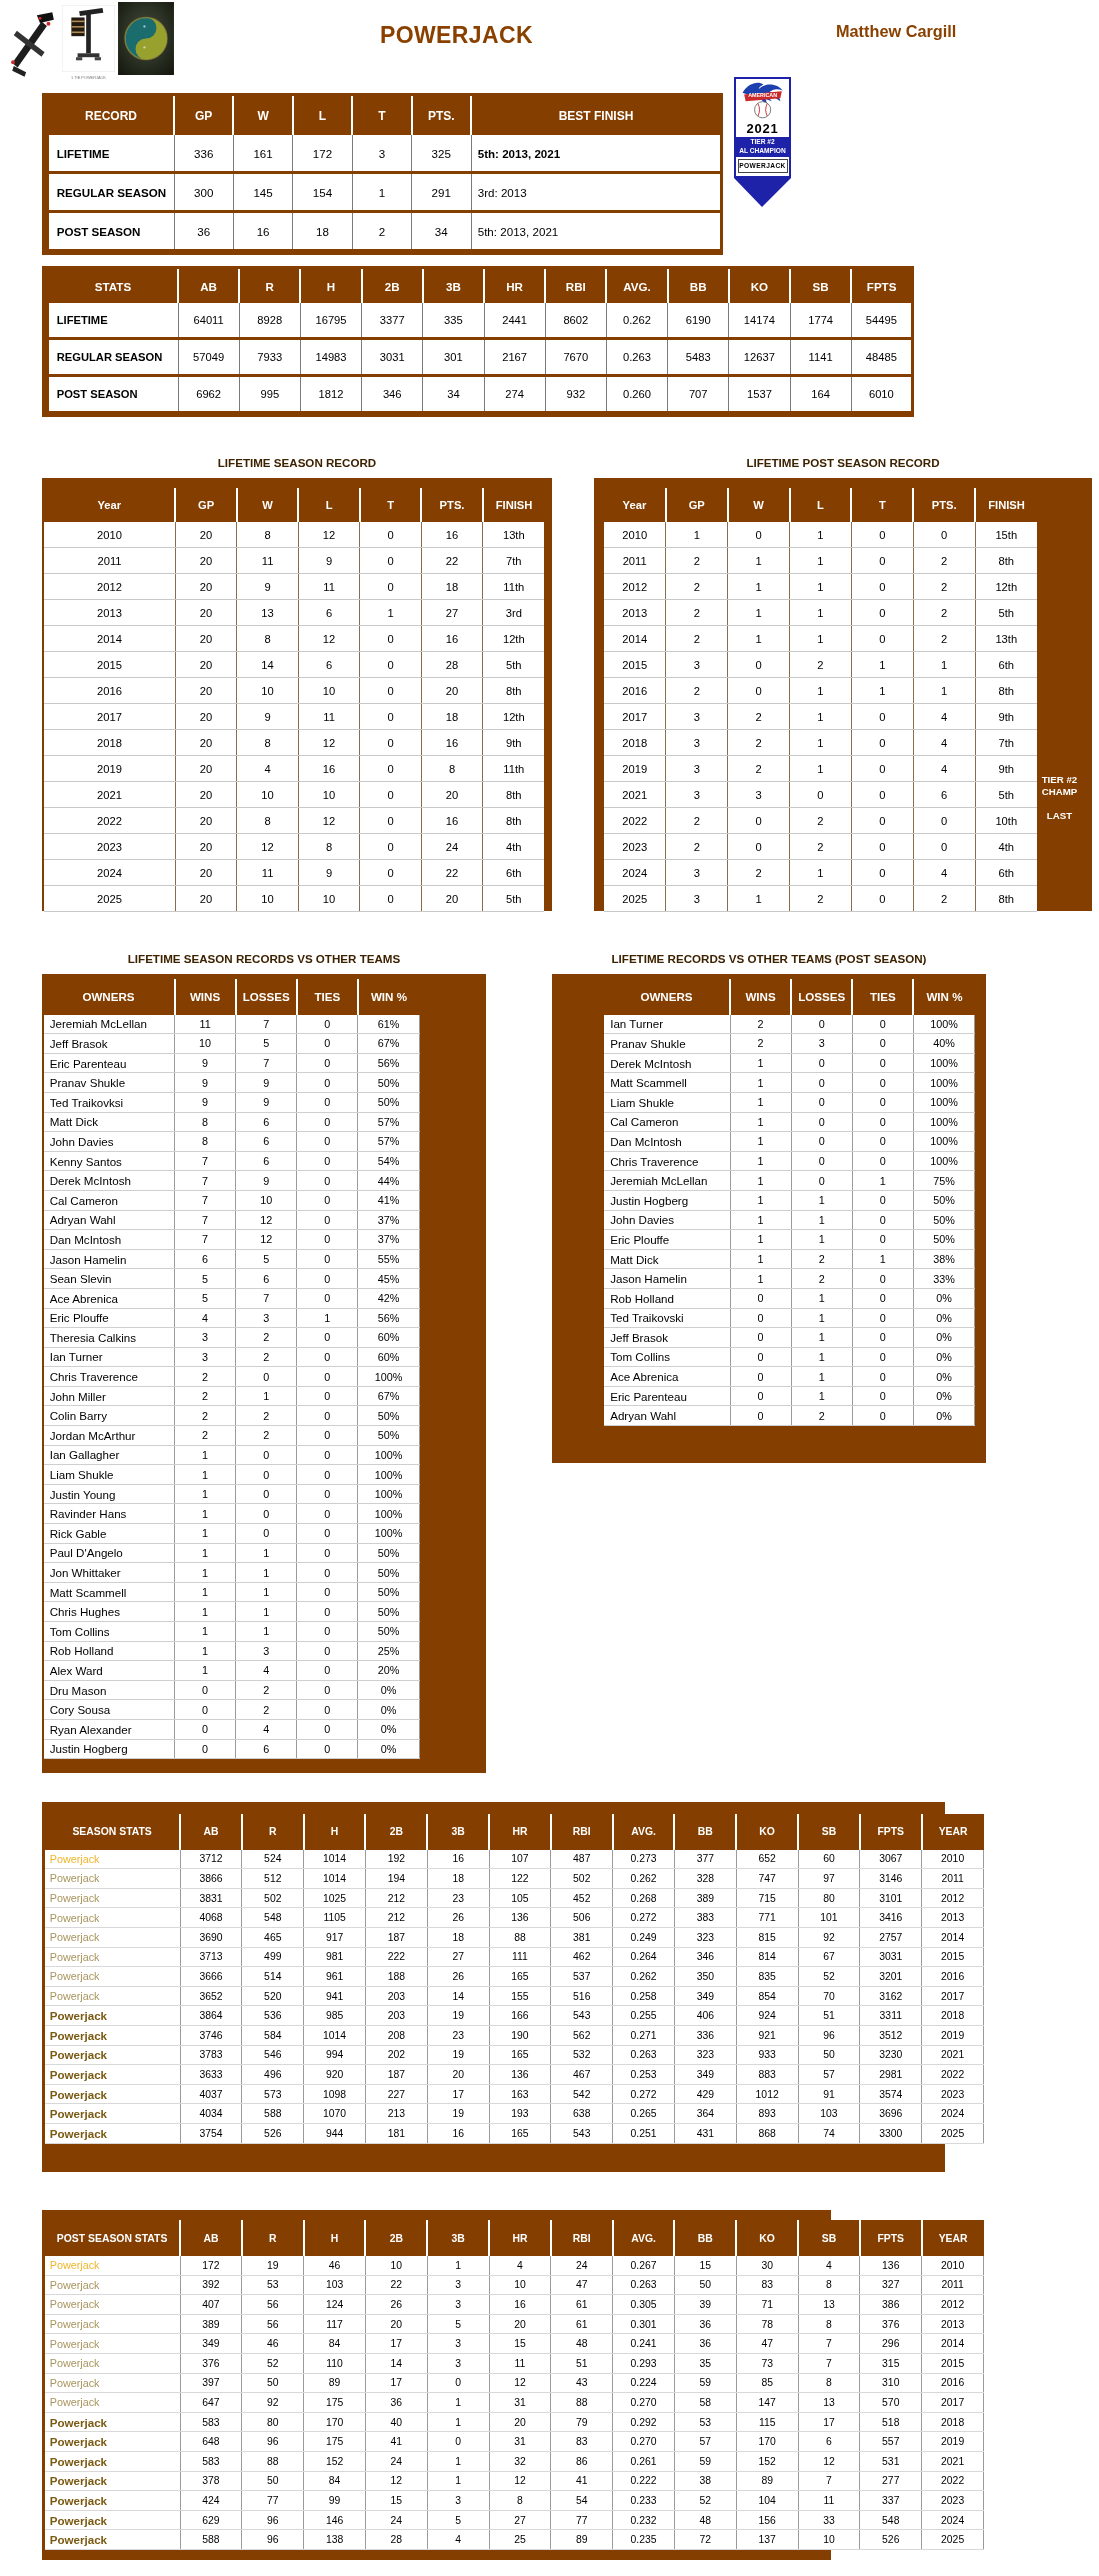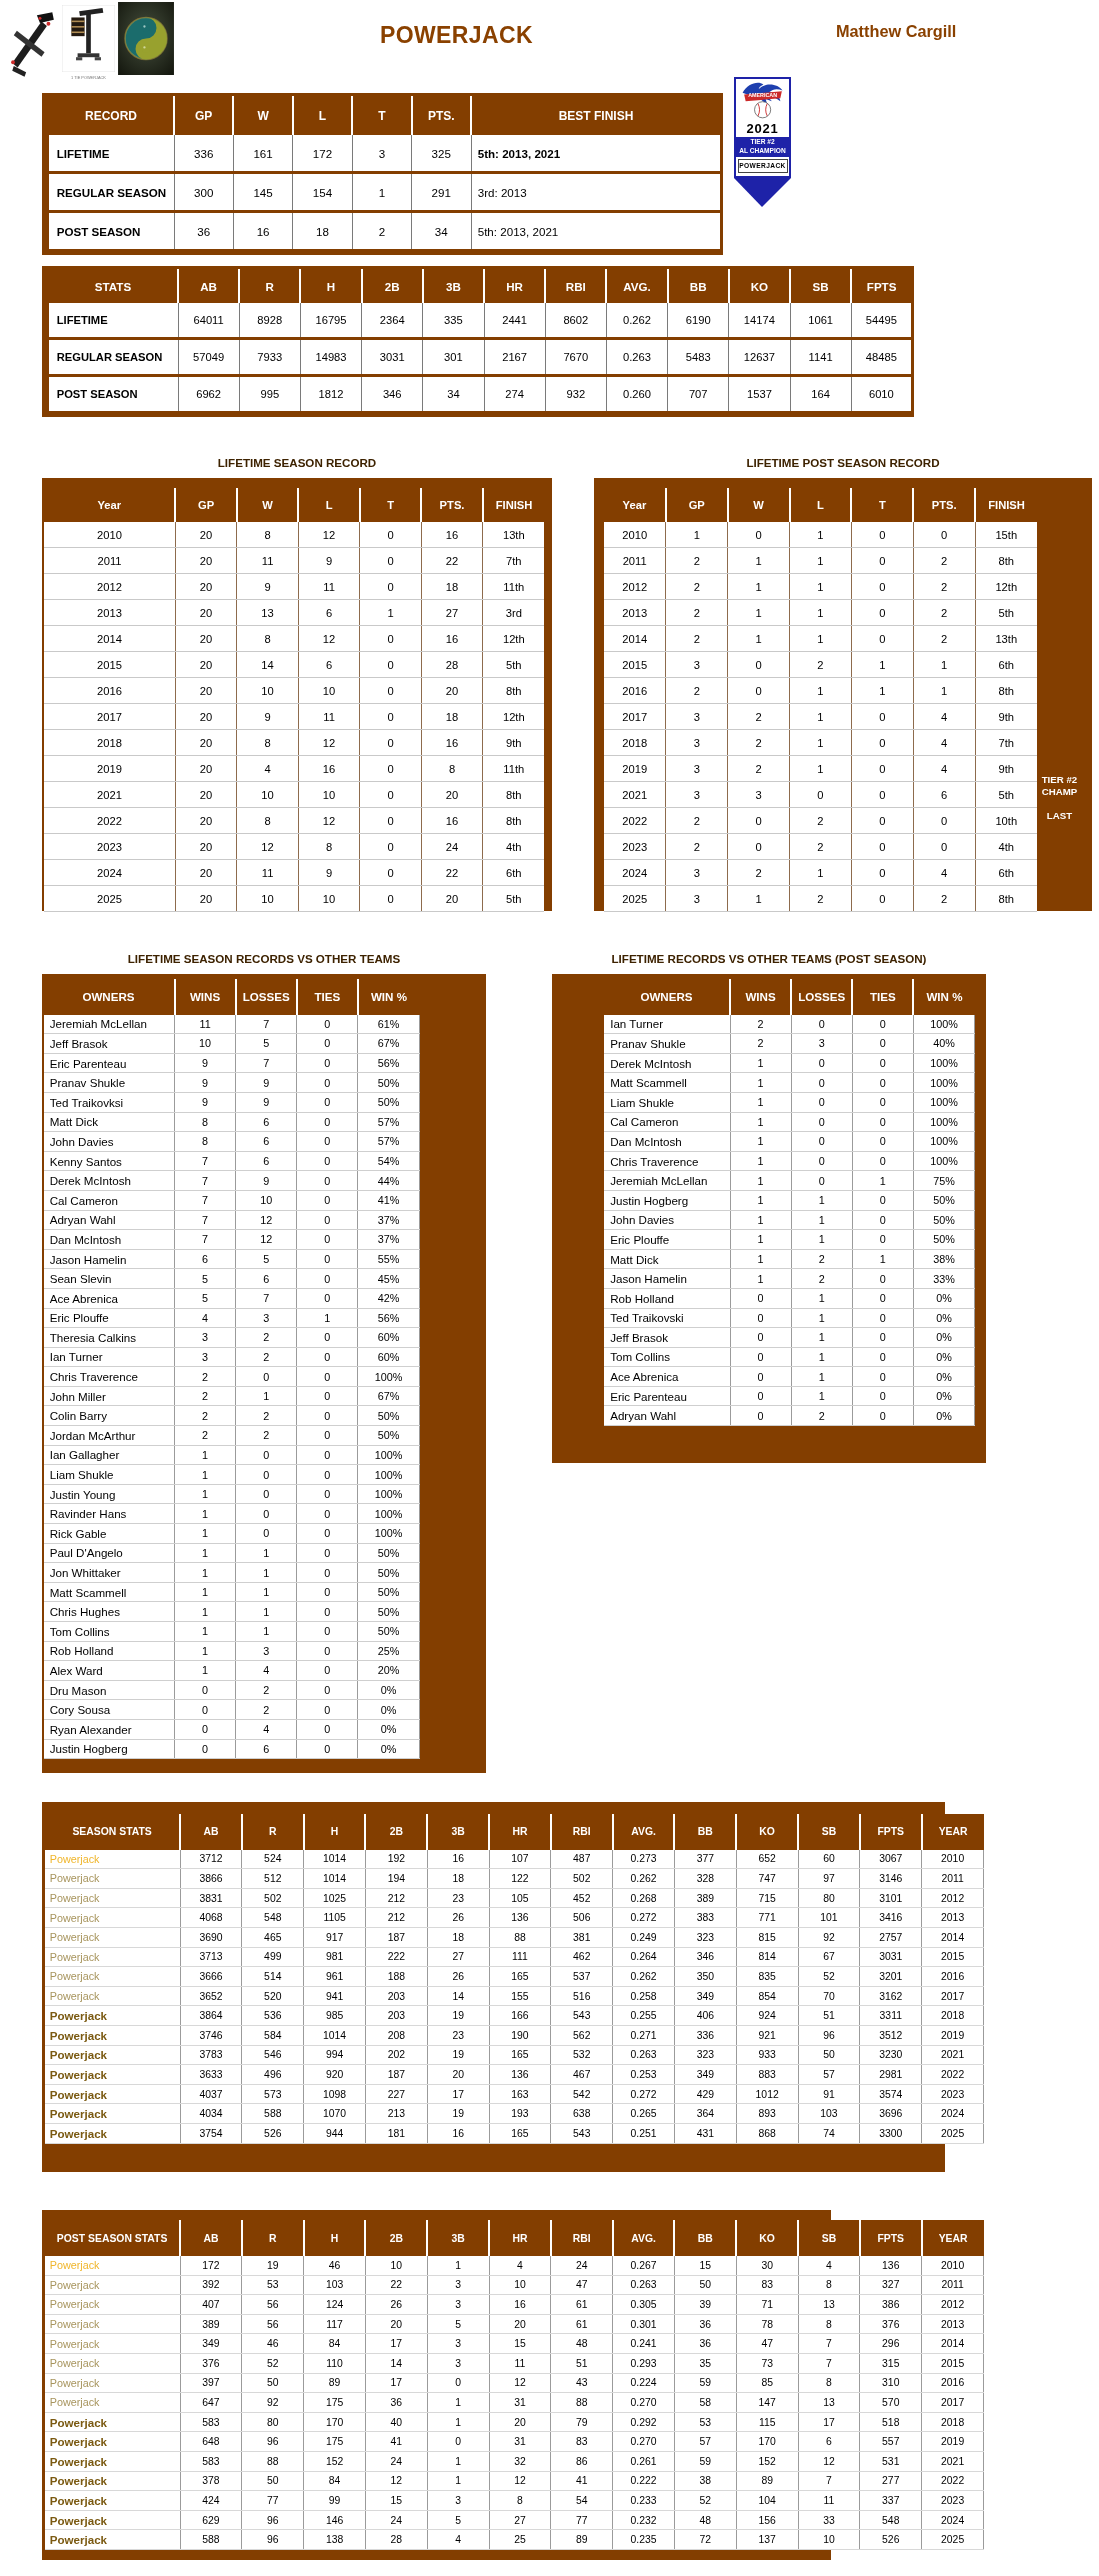--- a/index.html
+++ b/index.html
@@ -226,28 +226,28 @@
             <th>SB</th>
             <th>FPTS</th>
           </tr>
         </thead>
         <tbody>
           <tr>
             <td>LIFETIME</td>
             <td>64011</td>
             <td>8928</td>
             <td>16795</td>
-            <td>2364</td>
+            <td>3377</td>
             <td>335</td>
             <td>2441</td>
             <td>8602</td>
             <td>0.262</td>
             <td>6190</td>
             <td>14174</td>
-            <td>1061</td>
+            <td>1774</td>
             <td>54495</td>
           </tr>
           <tr>
             <td>REGULAR SEASON</td>
             <td>57049</td>
             <td>7933</td>
             <td>14983</td>
             <td>3031</td>
             <td>301</td>
             <td>2167</td>

